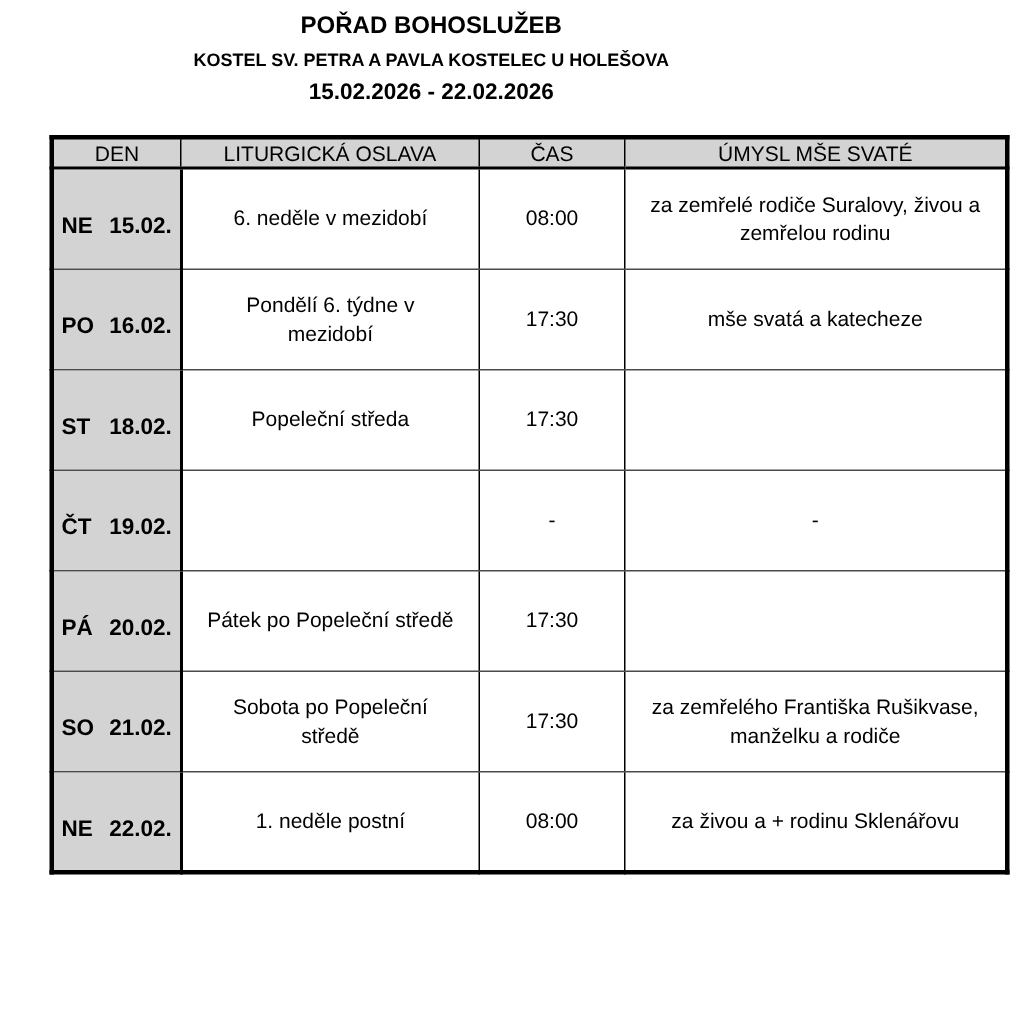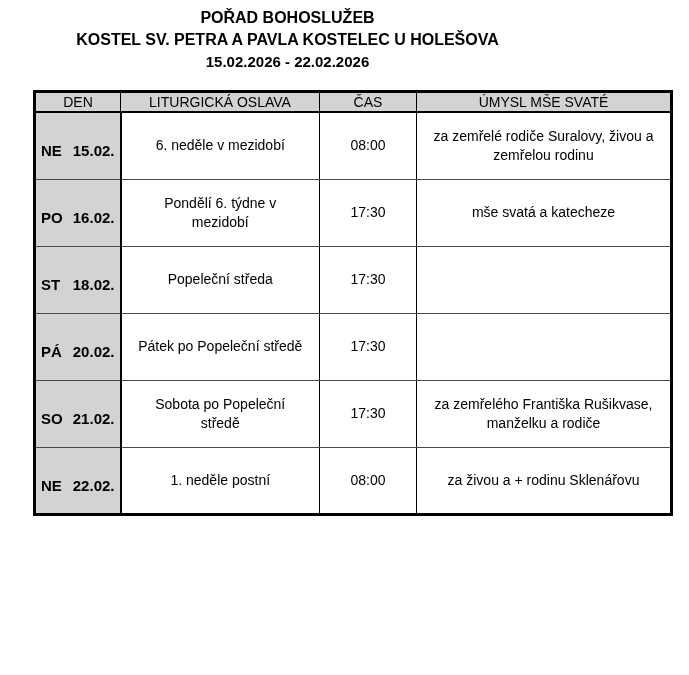--- a/index.html
+++ b/index.html
@@ -15,21 +15,21 @@
   }
 
   .doc-header {
     position: absolute;
     top: 7px;
     left: 0;
     width: 575px;
     text-align: center;
   }
   .doc-title    { font-size: 16px; font-weight: bold; line-height: 22px; }
-  .doc-subtitle { font-size: 16px; font-weight: bold; line-height: 22px; }
+  .doc-subtitle { font-size: 12px; font-weight: bold; line-height: 22px; }
   .doc-daterange{ font-size: 15px; font-weight: bold; line-height: 22px; }
 
   table.schedule {
     position: absolute;
     top: 90px;
     left: 33px;
     width: 637px;
     border-collapse: collapse;
     table-layout: fixed;
     border: 3px solid var(--border, #000);
@@ -132,20 +132,31 @@
             <span>18.02.</span>
           </div>
         </td>
         <td class="cell-celebration">Popeleční středa</td>
         <td class="cell-time">17:30</td>
         <td class="cell-intention"></td>
       </tr>
       <tr>
         <td class="cell-day">
           <div class="day-wrap">
+            <span>ČT</span>
+            <span>19.02.</span>
+          </div>
+        </td>
+        <td class="cell-celebration"></td>
+        <td class="cell-time">-</td>
+        <td class="cell-intention">-</td>
+      </tr>
+      <tr>
+        <td class="cell-day">
+          <div class="day-wrap">
             <span>PÁ</span>
             <span>20.02.</span>
           </div>
         </td>
         <td class="cell-celebration">Pátek po Popeleční středě</td>
         <td class="cell-time">17:30</td>
         <td class="cell-intention"></td>
       </tr>
       <tr>
         <td class="cell-day">

